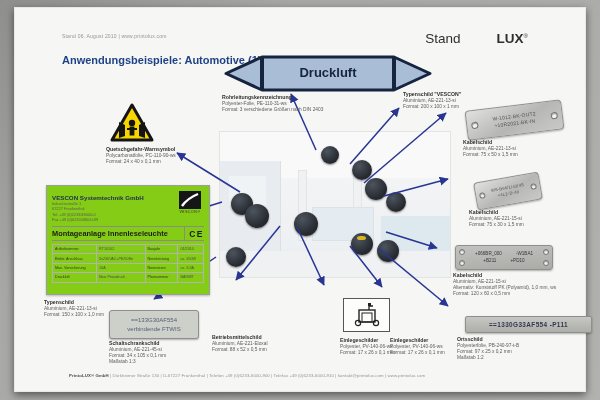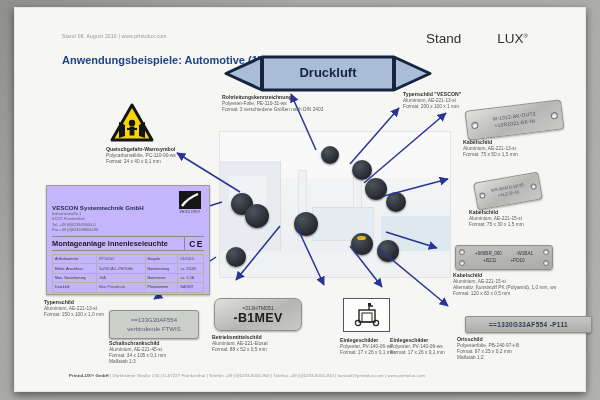--- a/index.html
+++ b/index.html
@@ -11,21 +11,21 @@
   }
   .page{
     position:absolute;left:14px;top:7px;width:572px;height:385px;
     background:#f6f6f4;
     box-shadow:0 3px 8px rgba(0,0,0,.5), inset 0 0 0 1px #e8e8e6;
   }
   
   .stand{position:absolute;left:48px;top:26px;font-size:5px;color:#97978f;letter-spacing:.2px;}
   .title{position:absolute;left:48px;top:47px;font-size:11px;font-weight:bold;color:#1e4286;}
   .logo{position:absolute;right:58px;top:24px;font-size:13.5px;color:#2e2e2c;}
-  .logo .b{font-weight:normal;padding-left:36px;}
+  .logo .b{font-weight:bold;padding-left:36px;}
   .logo .r{font-size:6px;vertical-align:super;}
   
   .cap{position:absolute;font-size:4.8px;color:#5c5c58;line-height:1.3;z-index:5;}
   .cap .cap-t{font-weight:bold;font-size:5.2px;color:#2f2f2d;}
   
   .pipe{position:absolute;left:208px;top:45px;width:212px;height:43px;z-index:4;}
   .pipe-label{position:absolute;left:208px;top:45px;width:212px;height:40px;display:flex;
     align-items:center;justify-content:center;font-size:13px;font-weight:bold;color:#16243f;z-index:5;}
   
   .metal{position:absolute;background:linear-gradient(155deg,#e0e0de 0%,#b6b6b4 55%,#c9c9c7 100%);
@@ -47,22 +47,22 @@
   .tag-b1mev .l1{font-size:5.2px;color:#3a3a38;}
   .tag-b1mev .l2{font-size:12.5px;font-weight:bold;color:#1c1c1a;letter-spacing:.3px;}
   .nothalt{position:absolute;left:377px;top:291px;width:46px;height:32px;background:#f2e32b;
     border:1px solid #cfc017;display:flex;flex-direction:column;align-items:center;justify-content:center;
     font-weight:bold;font-size:9px;color:#141414;line-height:1.15;z-index:5;}
   .einlege-card{position:absolute;left:329px;top:291px;width:45px;height:32px;background:#fdfdfb;
     border:1px solid #55555a;display:flex;align-items:center;justify-content:center;z-index:5;}
   
   .warn{position:absolute;left:95px;top:95px;z-index:5;}
   
-  .vescon{position:absolute;left:32px;top:178px;width:164px;height:110px;background:#c4b5fd;
-    border:1px solid #9d9d9b;box-shadow:0 1px 2px rgba(0,0,0,.25);padding:18px 5px;box-sizing:border-box;z-index:5;}
+  .vescon{position:absolute;left:32px;top:178px;width:164px;height:110px;background:#84cc16;
+    border:1px solid #9d9d9b;box-shadow:0 1px 2px rgba(0,0,0,.25);padding:8px 5px;box-sizing:border-box;z-index:5;}
   .vescon .company{font-size:6.2px;font-weight:bold;color:#23304e;}
   .vescon .addr{font-size:3.9px;color:#5c5c58;line-height:1.35;}
   .vescon .vlogo{position:absolute;right:7px;top:5px;width:24px;text-align:center;}
   .vescon .vlogo .box{width:22px;height:18px;background:#161616;margin:0 auto;}
   .vescon .vlogo .vtext{font-size:3.4px;letter-spacing:.6px;color:#2a2a28;margin-top:1px;}
   .vescon .mrow{display:flex;align-items:center;border-top:1px solid #8a8a88;border-bottom:1px solid #8a8a88;margin-top:4px;height:13px;}
   .vescon .mtitle{flex:1;font-size:7.4px;font-weight:bold;color:#1d1d1b;}
   .vescon .ce{font-size:8.5px;font-weight:bold;letter-spacing:1.5px;color:#1d1d1b;border-left:1px solid #8a8a88;padding-left:4px;height:100%;display:flex;align-items:center;}
   .vescon table{width:100%;border-collapse:collapse;margin-top:3px;}
   .vescon td{border:1px solid #b2b2b0;font-size:3.7px;color:#4c4c48;padding:1.2px 2px;height:6px;}
@@ -211,24 +211,20 @@
 
   <div class="metal tag-orts">
     <div>==1330G33AF554 -P111</div>
   </div>
 
   <div class="metal tag-schalt">
     <div>==133G30AF554</div>
     <div>verbindende FTWIS</div>
   </div>
 
-  <div class="metal tag-b1mev">
-    <div class="l1">=213HTM051</div>
-    <div class="l2">-B1MEV</div>
-  </div>
 
   <div class="einlege-card">
     <svg width="32" height="26" viewBox="0 0 32 26">
       <rect x="8" y="8" width="16" height="12" fill="none" stroke="#222" stroke-width="1.4"></rect>
       <rect x="11" y="11" width="10" height="9" fill="none" stroke="#222" stroke-width="1"></rect>
       <circle cx="7" cy="21" r="2.6" fill="none" stroke="#222" stroke-width="1.2"></circle>
       <circle cx="25" cy="21" r="2.6" fill="none" stroke="#222" stroke-width="1.2"></circle>
       <path d="M18 8 V4 h4 M18 4 v-1" fill="none" stroke="#222" stroke-width="1.3"></path>
       <rect x="17" y="1" width="3" height="3" fill="#222"></rect>
     </svg>

